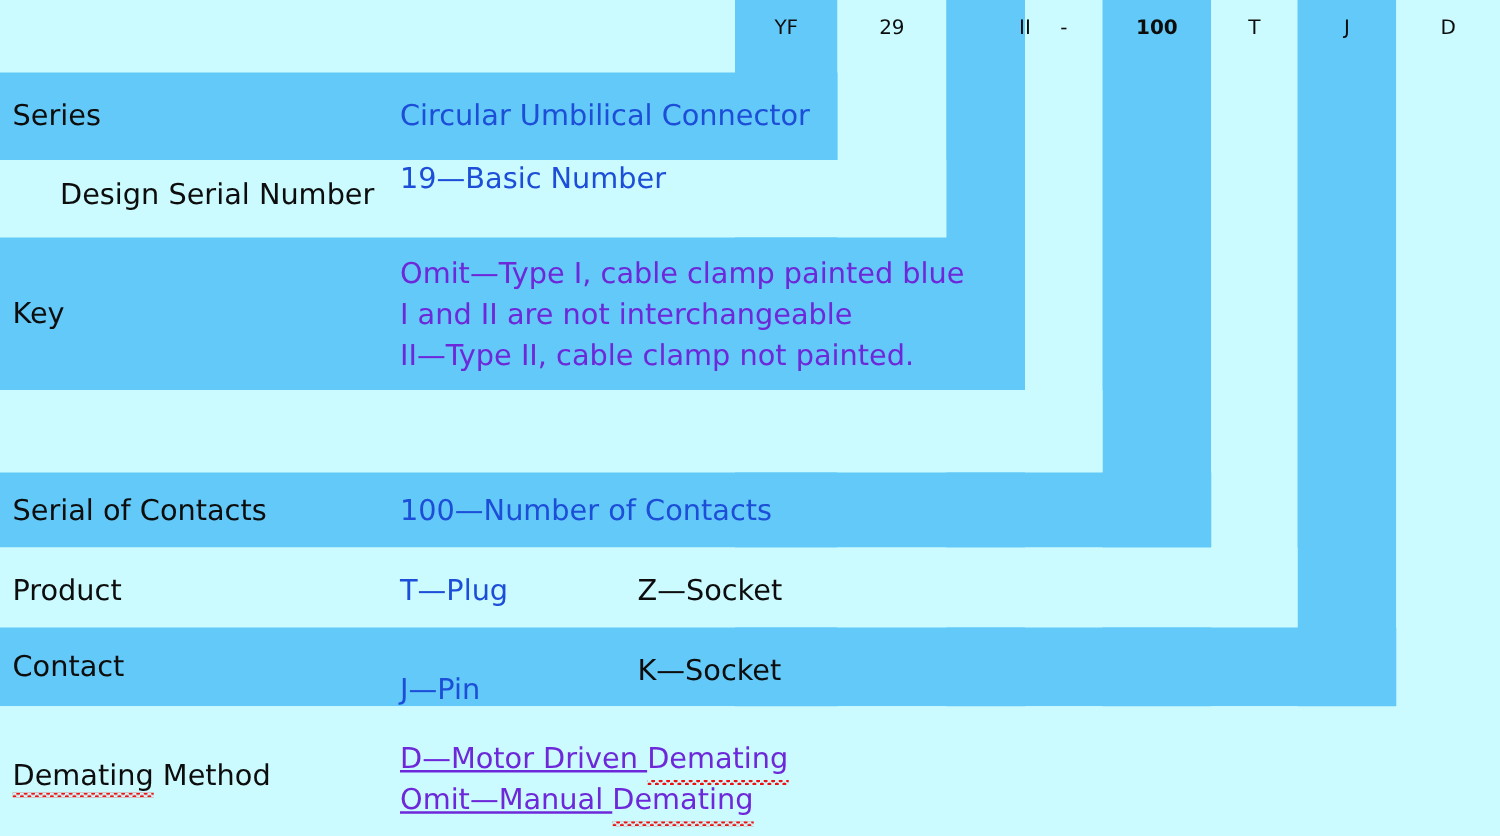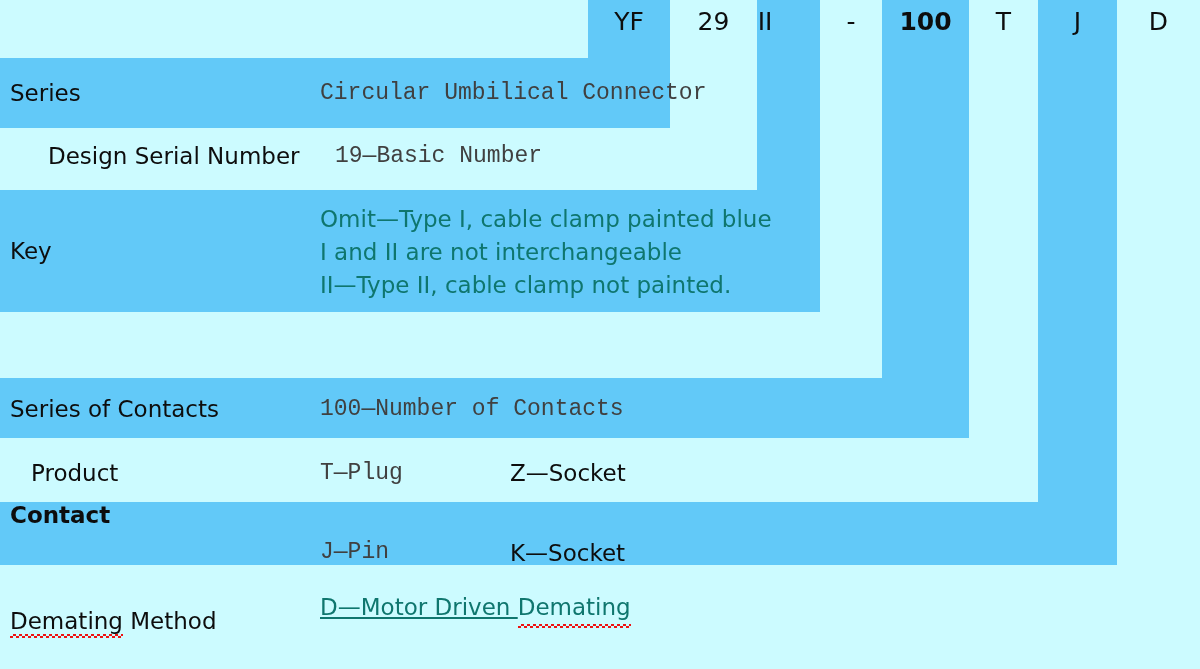--- a/index.html
+++ b/index.html
@@ -27,21 +27,21 @@
     top: 0;
   }
 
   
   .code-cell {
     position: absolute;
     top: 0;
     height: 44px;
     line-height: 44px;
     text-align: center;
-    font-size: 25px;
+    font-size: 16px;
     color: #0d0d0d;
     white-space: nowrap;
   }
 
   
   .row-bar {
     position: absolute;
     left: 0;
   }
 
@@ -50,36 +50,35 @@
     position: absolute;
     left: 10px;
     font-size: 23px;
     color: #0d0d0d;
     white-space: nowrap;
   }
   .row-value {
     position: absolute;
     left: 320px;
     font-size: 23px;
-    color: #404040;
+    color: #1d4ed8;
     white-space: nowrap;
-    font-family: Liberation Mono, monospace;
   }
   .row-value2 {
     position: absolute;
     left: 510px;
     font-size: 23px;
     color: #0d0d0d;
     white-space: nowrap;
   }
   .value-lines {
     position: absolute;
     left: 320px;
     font-size: 23px;
-    color: #0f766e;
+    color: #6d28d9;
     white-space: nowrap;
   }
   .value-lines div { line-height: 33px; }
 
   
   .squiggle {
     position: relative;
     display: inline-block;
   }
   .squiggle::after {
@@ -116,44 +115,45 @@
       <div class="row-bar" style="top: 190px; width: 820px; height: 122px; background: rgb(98, 201, 248);"></div>
       <div class="row-bar" style="top: 312px; width: 882px; height: 66px; background: rgb(204, 251, 255);"></div>
       <div class="row-bar" style="top: 378px; width: 969px; height: 60px; background: rgb(98, 201, 248);"></div>
       <div class="row-bar" style="top: 438px; width: 1038px; height: 64px; background: rgb(204, 251, 255);"></div>
       <div class="row-bar" style="top: 502px; width: 1117px; height: 63px; background: rgb(98, 201, 248);"></div>
       <div class="row-bar" style="top: 565px; width: 1200px; height: 104px; background: rgb(204, 251, 255);"></div>
     </div>
   <div id="codes">
       <div class="code-cell" style="left: 588px; width: 82px;">YF</div>
       <div class="code-cell" style="left: 670px; width: 87px;">29</div>
-      <div class="code-cell" style="left: 740px; width: 50px;">II</div>
+      <div class="code-cell" style="left: 757px; width: 50px; padding-left: 38px;">II</div>
       <div class="code-cell" style="left: 820px; width: 62px;">-</div>
       <div class="code-cell" style="left: 882px; width: 87px; font-weight: bold;">100</div>
       <div class="code-cell" style="left: 969px; width: 69px;">T</div>
       <div class="code-cell" style="left: 1038px; width: 79px;">J</div>
       <div class="code-cell" style="left: 1117px; width: 83px;">D</div>
     </div>
   <div id="rowtext">
       <div class="row-label" style="top: 80px;">Series</div>
       <div class="row-value" style="top: 80px;">Circular Umbilical Connector</div>
       <div class="row-label" style="top: 143px; margin-left: 38px;">Design Serial Number</div>
-      <div class="row-value" style="top: 143px; margin-left: 15px;">19—Basic Number</div>
+      <div class="row-value" style="top: 130px;">19—Basic Number</div>
       <div class="row-label" style="top: 238px; text-align: right;">Key</div>
       <div class="value-lines" style="top: 203px;">
         <div>Omit—Type I, cable clamp painted blue</div>
         <div>I and II are not interchangeable</div>
         <div>II—Type II, cable clamp not painted.</div>
       </div>
-      <div class="row-label" style="top: 396px;">Series of Contacts</div>
+      <div class="row-label" style="top: 396px;">Serial of Contacts</div>
       <div class="row-value" style="top: 396px;">100—Number of Contacts</div>
-      <div class="row-label" style="top: 460px; margin-left: 21px;">Product</div>
+      <div class="row-label" style="top: 460px;">Product</div>
       <div class="row-value" style="top: 460px;">T—Plug</div>
       <div class="row-value2" style="top: 460px;">Z—Socket</div>
-      <div class="row-label" style="top: 502px; font-weight: bold;">Contact</div>
+      <div class="row-label" style="top: 521px;">Contact</div>
       <div class="row-value" style="top: 512px; margin-top: 27px;">J—Pin</div>
-      <div class="row-value2" style="top: 524px; margin-top: 16px;">K—Socket</div>
+      <div class="row-value2" style="top: 524px;">K—Socket</div>
       <div class="row-label" style="top: 608px;"><span class="squiggle">Demating</span> Method</div>
       <div class="value-lines" style="top: 591px; text-decoration: underline;">
         <div>D—Motor Driven <span class="squiggle">Demating</span></div>
+        <div>Omit—Manual <span class="squiggle">Demating</span></div>
       </div>
     </div>
 </div>
 
 </body></html>

